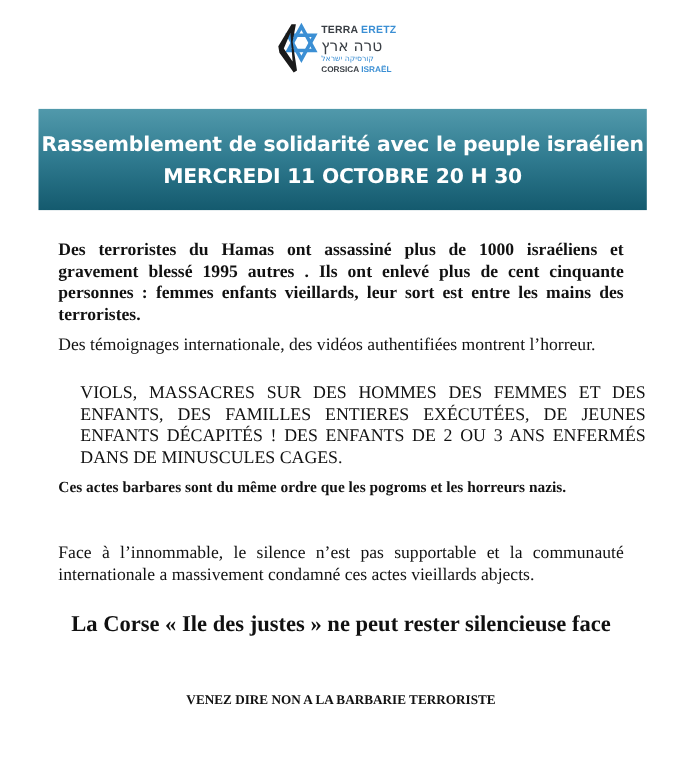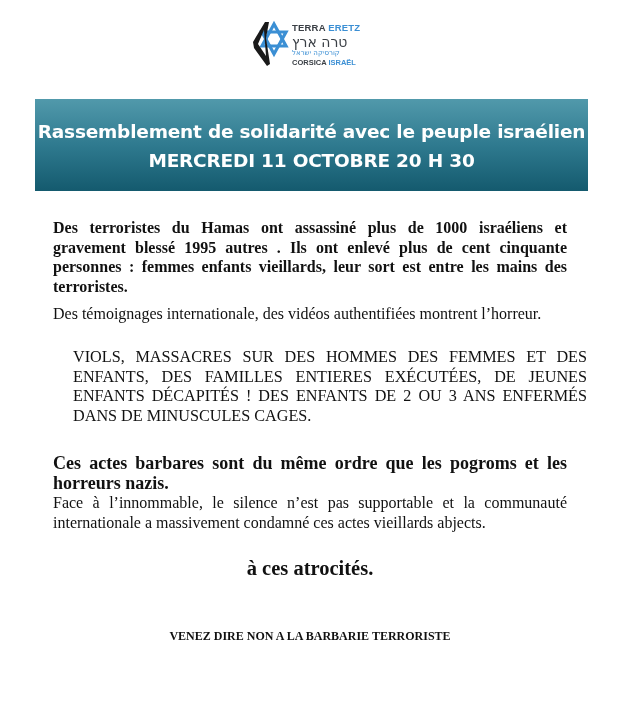--- a/index.html
+++ b/index.html
@@ -104,21 +104,21 @@
     margin: 0;
     font-size: 16px;
     line-height: 19.5px;
     text-align: justify;
     text-align-last: left;
   }
   .para.bold { font-weight: bold; }
   .p1 { position: absolute; top: 0; left: 0; width: 514px; }
   .p2 { position: absolute; top: 86px; left: 0; width: 514px; }
   .p3 { position: absolute; top: 130px; left: 0; width: 514px; font-size: 16.2px; margin-left: 20px; }
-  .p4 { position: absolute; top: 236px; left: 0; width: 514px; font-size: 18px; }
+  .p4 { position: absolute; top: 216px; left: 0; width: 514px; font-size: 14px; }
   .p5 { position: absolute; top: 275px; left: 0; width: 514px; }
 
   .callout {
     position: absolute;
     left: 40px;
     top: 556px;
     width: 540px;
     text-align: center;
     font-weight: bold;
     font-size: 20.5px;
@@ -169,16 +169,16 @@
 
 <div class="content">
   <p class="para bold p1">Des terroristes du Hamas ont assassiné plus de 1000 israéliens et gravement blessé 1995 autres . Ils ont enlevé plus de cent cinquante personnes : femmes enfants vieillards, leur sort est entre les mains des terroristes.</p>
   <p class="para p2">Des témoignages internationale, des vidéos authentifiées montrent l’horreur.</p>
   <p class="para p3">VIOLS, MASSACRES SUR DES HOMMES DES FEMMES ET DES ENFANTS, DES FAMILLES ENTIERES EXÉCUTÉES, DE JEUNES ENFANTS DÉCAPITÉS ! DES ENFANTS DE 2 OU 3 ANS ENFERMÉS DANS DE MINUSCULES CAGES.</p>
   <p class="para bold p4">Ces actes barbares sont du même ordre que les pogroms et les horreurs nazis.</p>
   <p class="para p5">Face à l’innommable, le silence n’est pas supportable et la communauté internationale a massivement condamné ces actes vieillards abjects.</p>
 </div>
 
 <div class="callout">
-  <div>à ces atrocités.</div>
+  <div>La Corse « Ile des justes » ne peut rester silencieuse face</div>
 </div>
 
 <div class="cta">VENEZ DIRE NON A LA BARBARIE TERRORISTE</div>
 
 </body></html>

